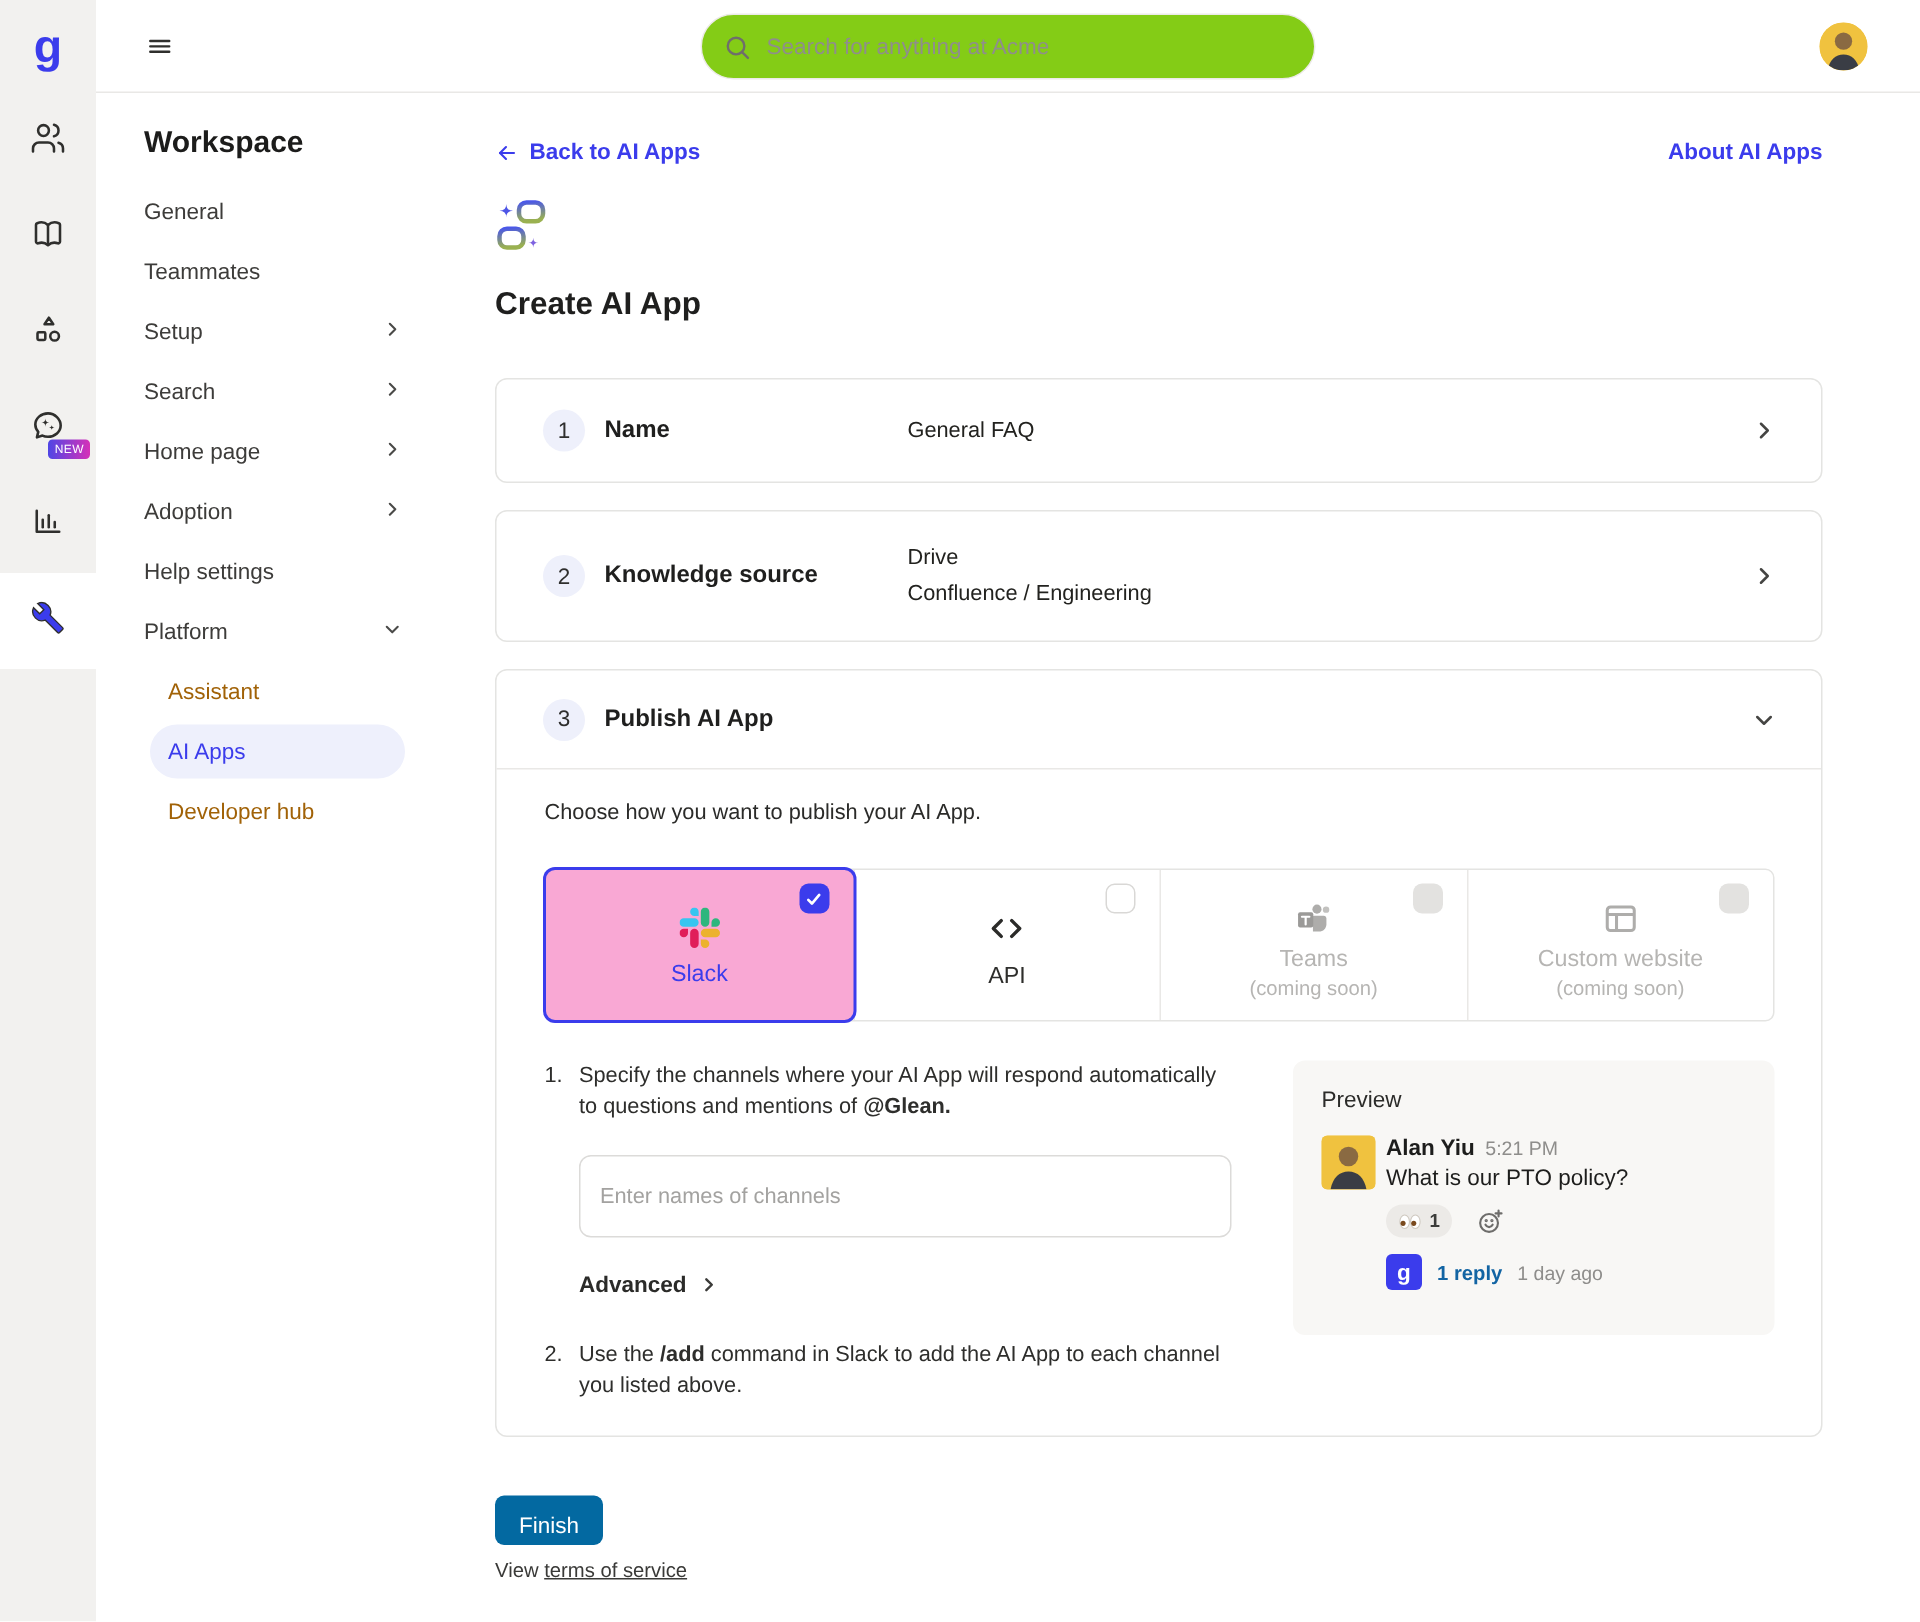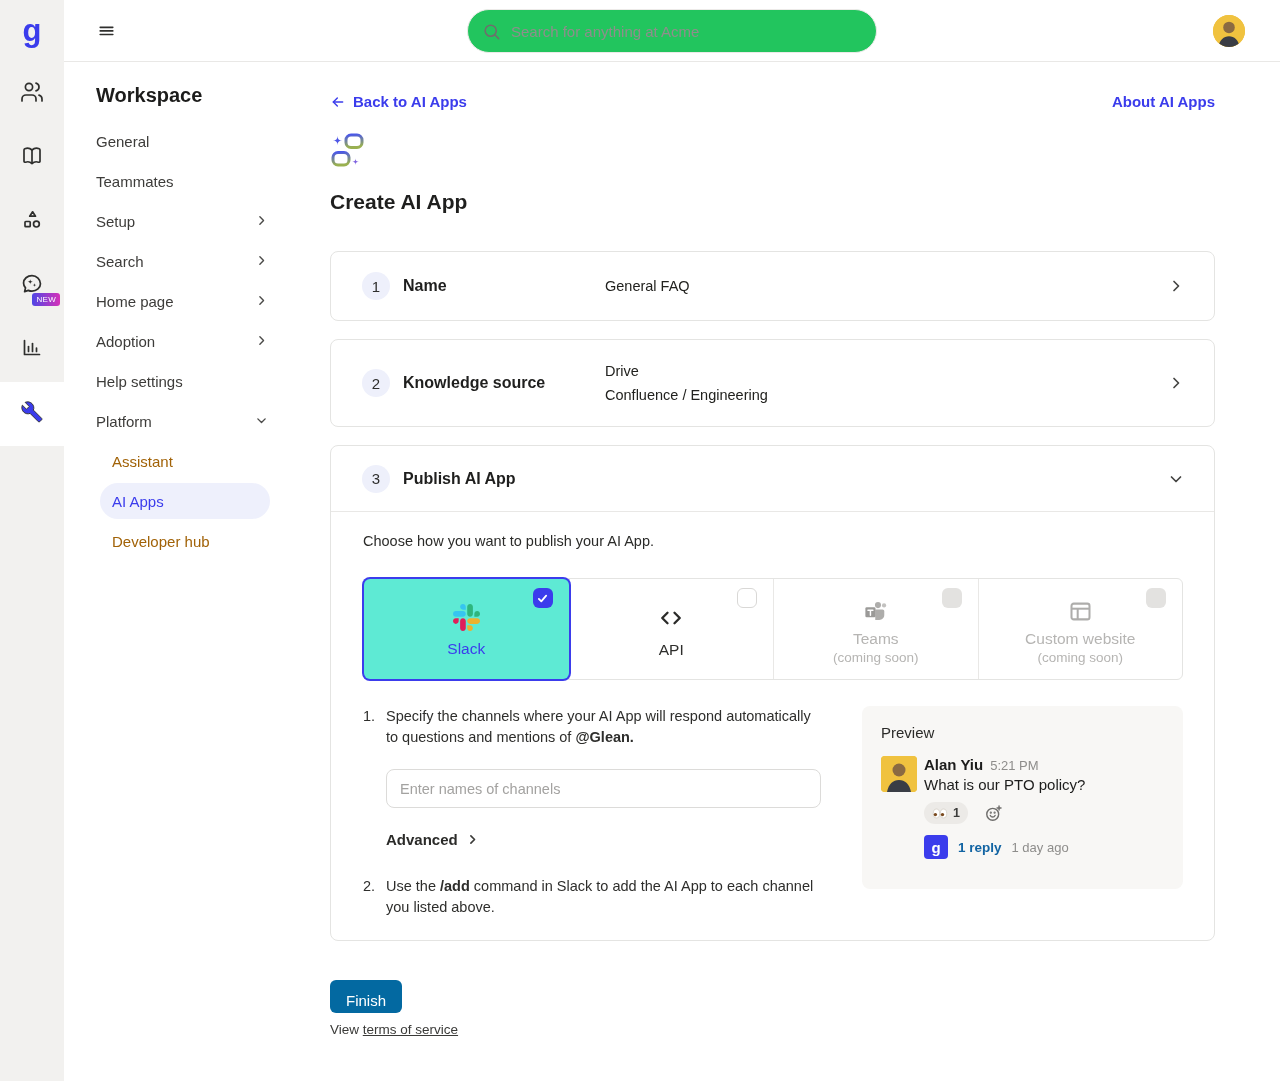--- a/index.html
+++ b/index.html
@@ -16,21 +16,21 @@
   .rail-item.active { background:#fff; }
   .new-badge { position:absolute; right:4px; bottom:12px; font-size:8px; font-weight:400; color:#fff;
     background:linear-gradient(90deg,#4f46e5,#d631b8); padding:2px 4px; border-radius:3px; letter-spacing:.3px; }
 
   
   .main-col { flex:1; display:flex; flex-direction:column; }
   .topbar { height:62px; flex-shrink:0; border-bottom:1px solid #e9e8e6; position:relative;
     display:flex; align-items:center; }
   .hamburger { margin-left:33px; cursor:pointer; display:flex; }
   .searchbox { position:absolute; left:50%; top:9px; transform:translateX(-50%);
-    width:410px; height:44px; background:#22c55e; border:1px solid #eceae8; border-radius:22px;
+    width:410px; height:44px; background:#84cc16; border:1px solid #eceae8; border-radius:22px;
     display:flex; align-items:center; padding:0 14px; }
   .searchbox input { border:none; outline:none; background:transparent; font-size:15px; color:#3c3c3a;
     width:100%; margin-left:10px; font-family:inherit; }
   .searchbox input::placeholder { color:#8f8e8c; }
   .avatar-top { position:absolute; right:35px; top:15px; width:32px; height:32px; border-radius:50%;
     overflow:hidden; background:#f0c23f; cursor:pointer; }
 
   .content-row { flex:1; display:flex; }
 
   
@@ -66,38 +66,38 @@
   .card3-hdr { border-bottom:1px solid #e9e8e6; }
   .card3-body { padding:21px 31px 23px 32px; }
   .choose-txt { font-size:14.5px; color:#2b2b29; }
 
   
   .options { display:grid; grid-template-columns:repeat(4,1fr); border:1px solid #e4e4e2;
     border-radius:6px; margin-top:29px; height:102px; }
   .option { position:relative; display:flex; flex-direction:column; align-items:center;
     justify-content:center; cursor:pointer; padding-top:4px; }
   .option + .option { border-left:1px solid #e9e8e6; }
-  .option.selected { box-shadow:0 0 0 2px #3b3cec; border-radius:6px; background:#5eead4; z-index:1; }
+  .option.selected { box-shadow:0 0 0 2px #3b3cec; border-radius:6px; background:#f9a8d4; z-index:1; }
   .opt-label { font-size:15.5px; font-weight:500; color:#2e2e2c; margin-top:9px; }
   .option.selected .opt-label { color:#3b3cec; }
   .option.disabled .opt-label { color:#b6b5b3; margin-top:5px; }
   .opt-sub { font-size:13.5px; color:#b6b5b3; margin-top:2px; }
   .cbx { position:absolute; top:9px; right:16px; width:20px; height:20px; border-radius:6px; }
   .cbx.checked { background:#3b3cec; display:flex; align-items:center; justify-content:center; }
   .cbx.empty { background:#fff; border:1px solid #d9d8d6; }
   .cbx.disabled { background:#e3e2e0; }
 
   
   .pub-bottom { display:flex; gap:41px; margin-top:26px; }
   .instructions { width:458px; }
   .li-row { display:flex; font-size:14.5px; color:#2e2e2c; line-height:1.42; }
   .li-num { width:23px; flex-shrink:0; }
   .note { margin-top:9px; margin-left:23px; font-size:14.5px; color:#6e6e6c; }
   .note .ulink { color:#6e6e6c; text-decoration:underline; cursor:pointer; }
-  .chan-input { margin-left:23px; margin-top:22px; width:435px; height:39px; border:1px solid #dcdbd9;
+  .chan-input { margin-left:23px; margin-top:22px; width:435px; height:55px; border:1px solid #dcdbd9;
     border-radius:8px; font-size:14.5px; color:#3c3c3a; padding:0 13px; outline:none; font-family:inherit; display:block; }
   .chan-input::placeholder { color:#a3a2a0; }
   .advanced { margin-left:23px; margin-top:23px; display:inline-flex; align-items:center; gap:8px;
     font-size:15px; font-weight:600; color:#2b2b29; cursor:pointer; }
   .li2 { margin-top:27px; }
 
   .preview { width:321px; height:183px; background:#f8f7f5; border-radius:8px; padding:18px 19px; }
   .pv-title { font-size:15px; font-weight:500; color:#2b2b29; margin-bottom:15px; }
   .pv-msg { display:flex; }
   .pv-avatar { width:36px; height:36px; border-radius:4px; overflow:hidden; background:#f0c23f; flex-shrink:0; }

